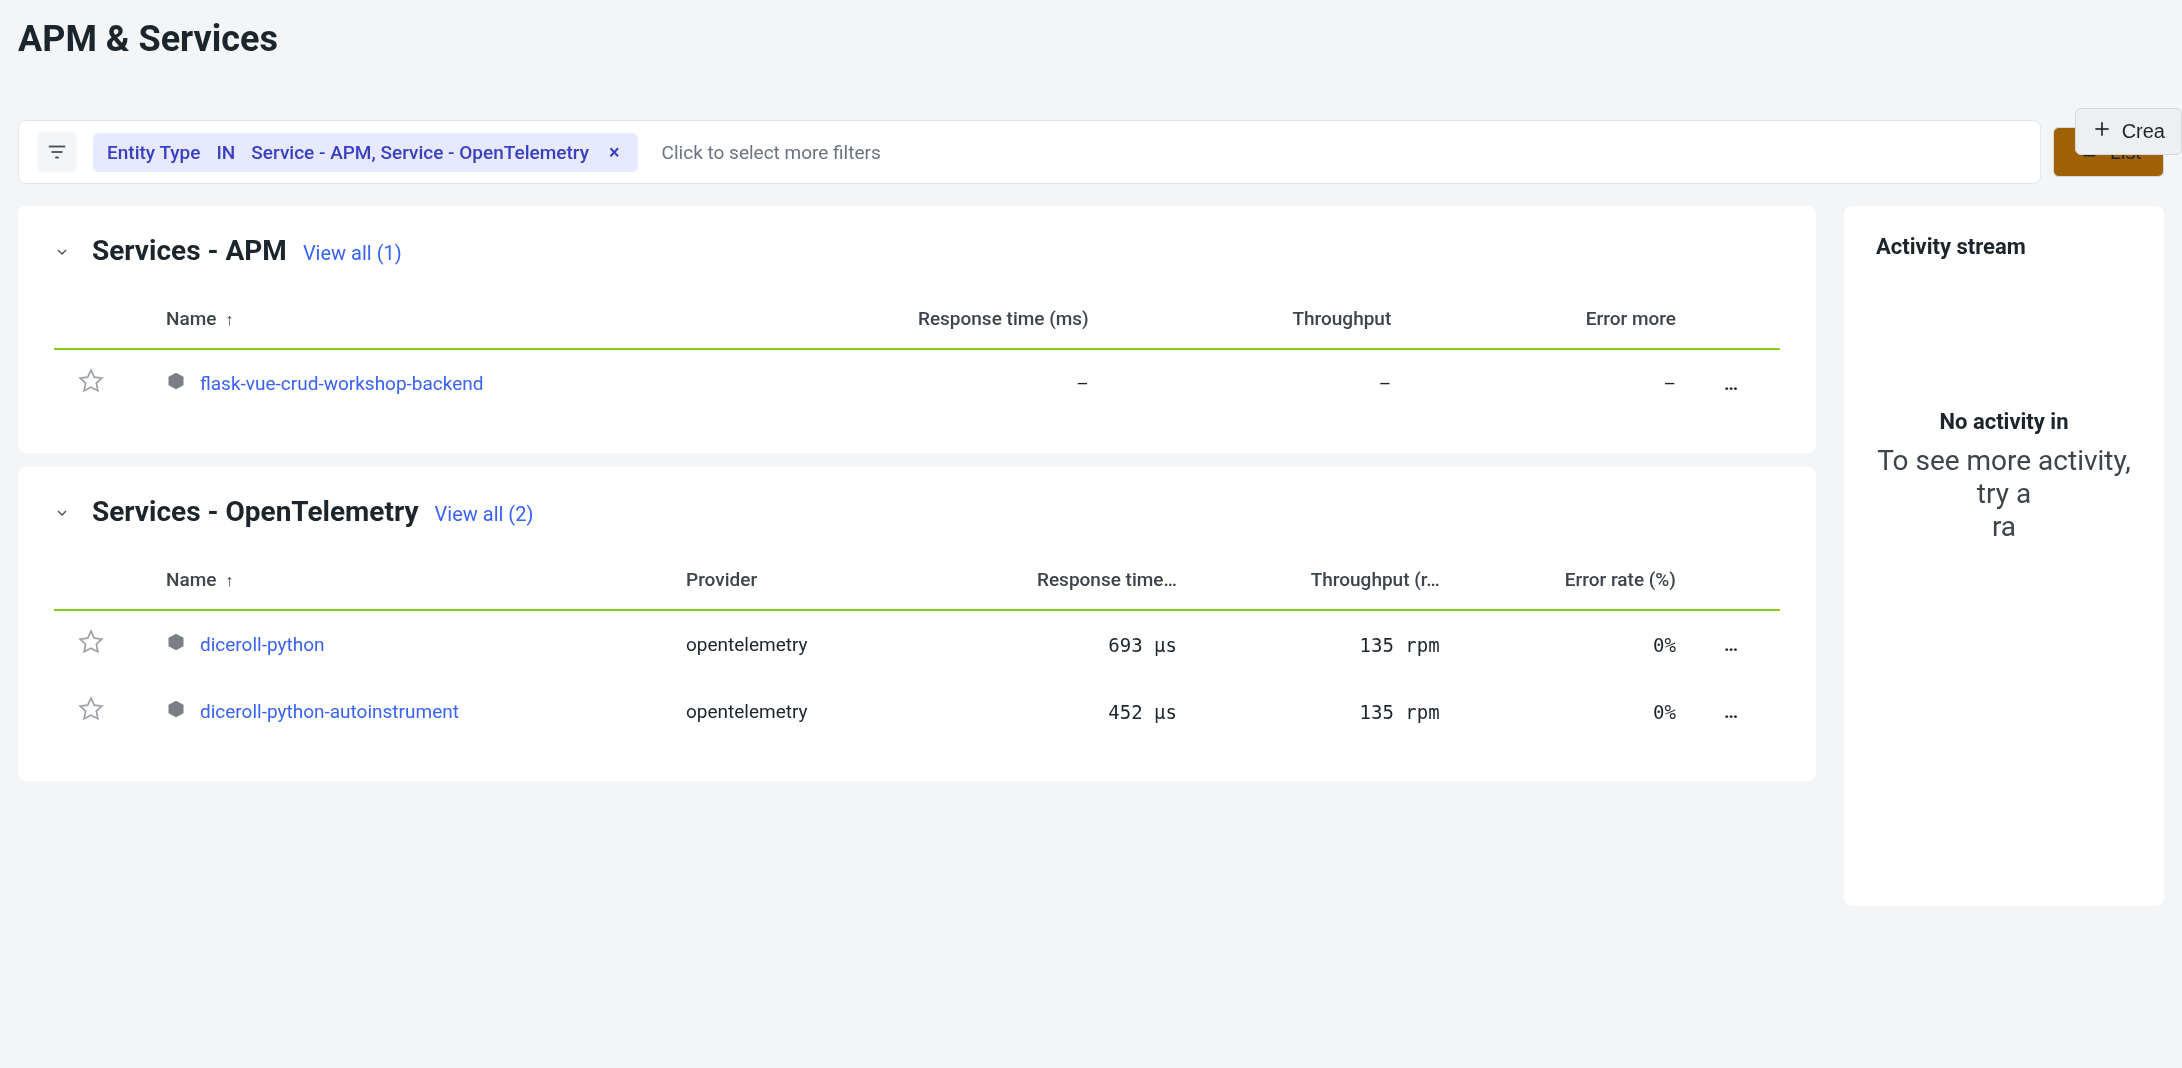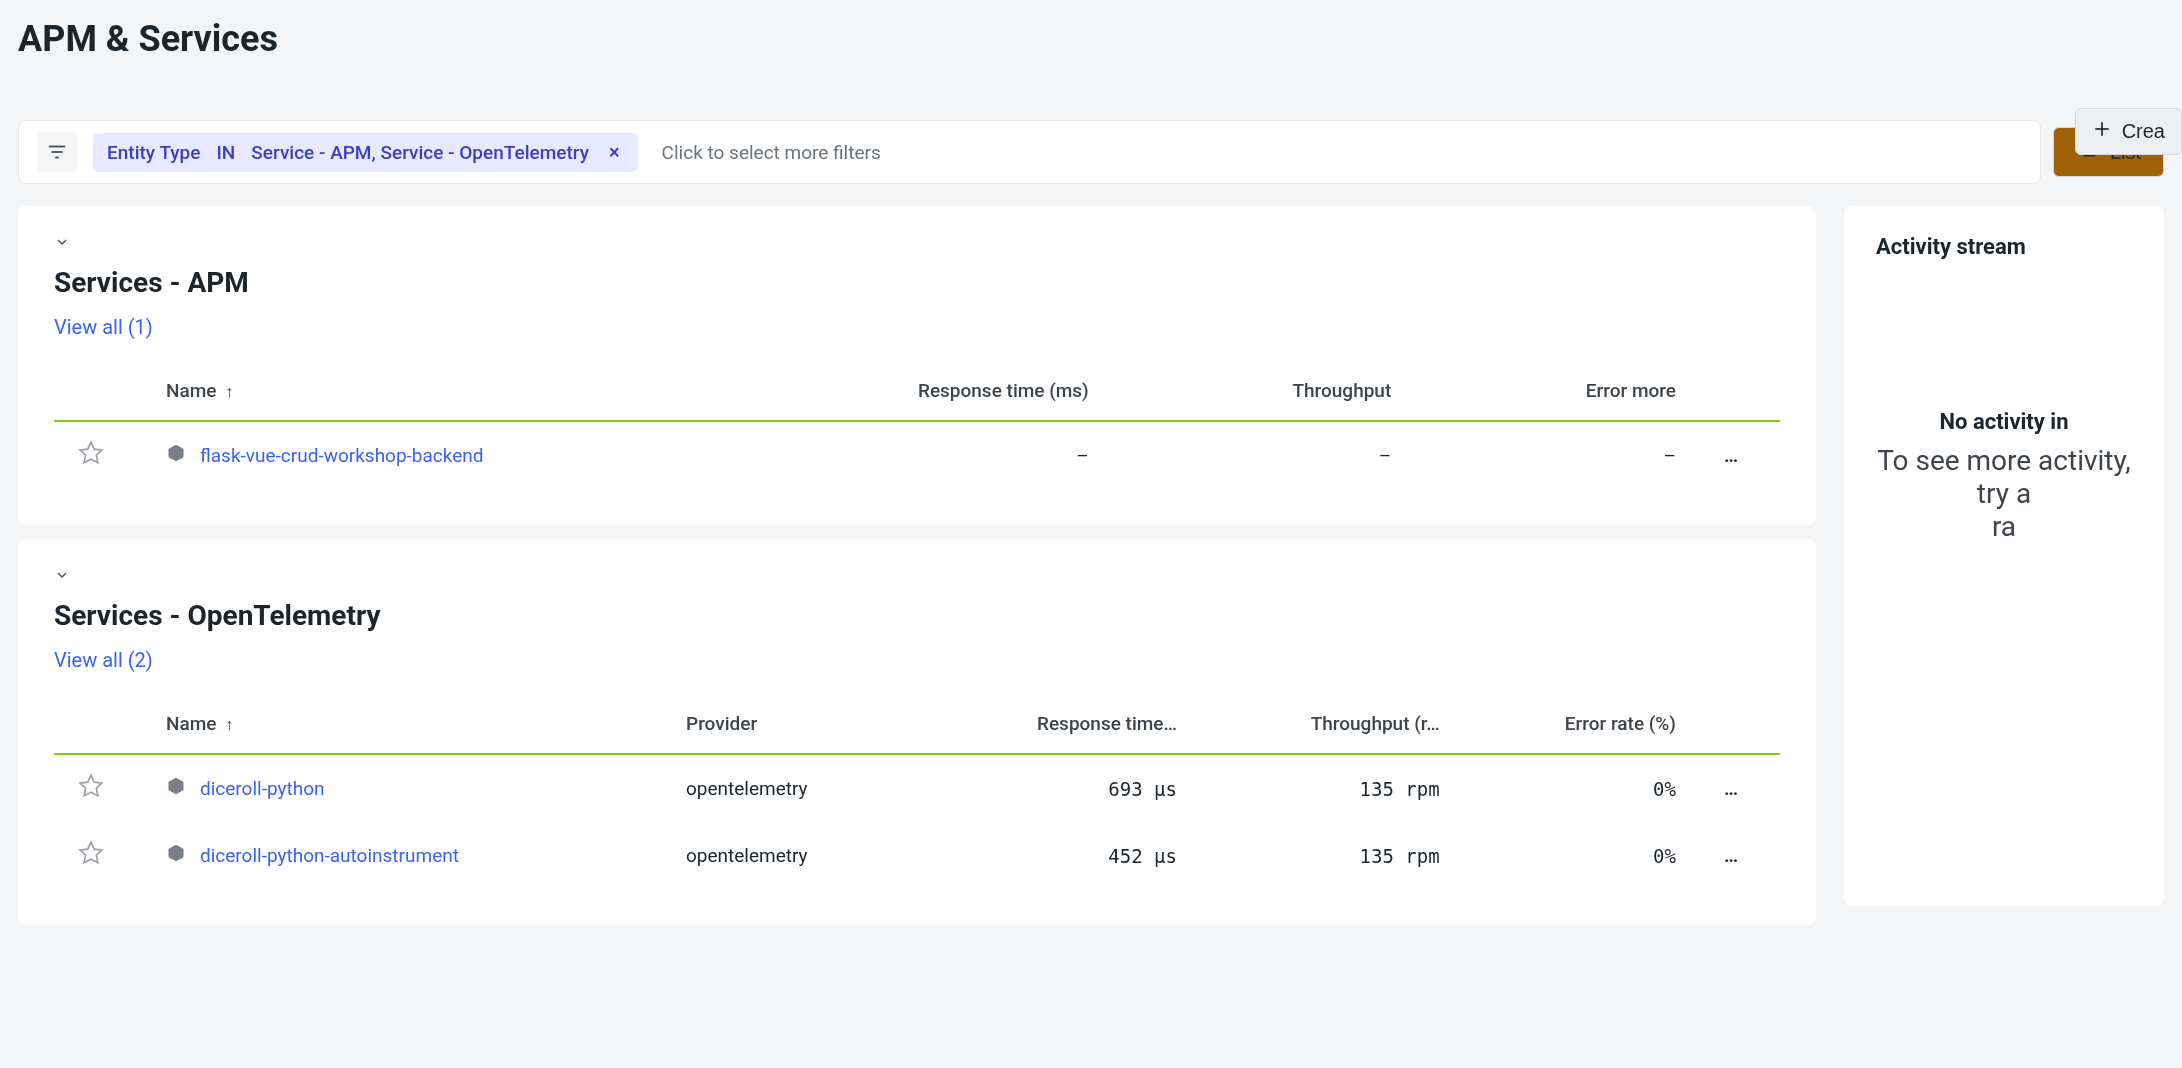--- a/index.html
+++ b/index.html
@@ -121,21 +121,20 @@
     background: #fff;
     border-radius: 8px;
     padding: 28px 36px 36px 36px;
     margin-bottom: 14px;
   }
   .section-header {
     display: flex;
     align-items: baseline;
     gap: 16px;
     margin-bottom: 22px;
-    flex-direction: column;
   }
   .section-header .chev { width: 22px; display: flex; align-items: center; }
   .section-header .chev svg { width: 16px; height: 16px; stroke: #4a4f56; }
   .section-title {
     font-size: 28px;
     font-weight: 700;
     color: #1d252c;
   }
   .view-all {
     font-size: 20px;

